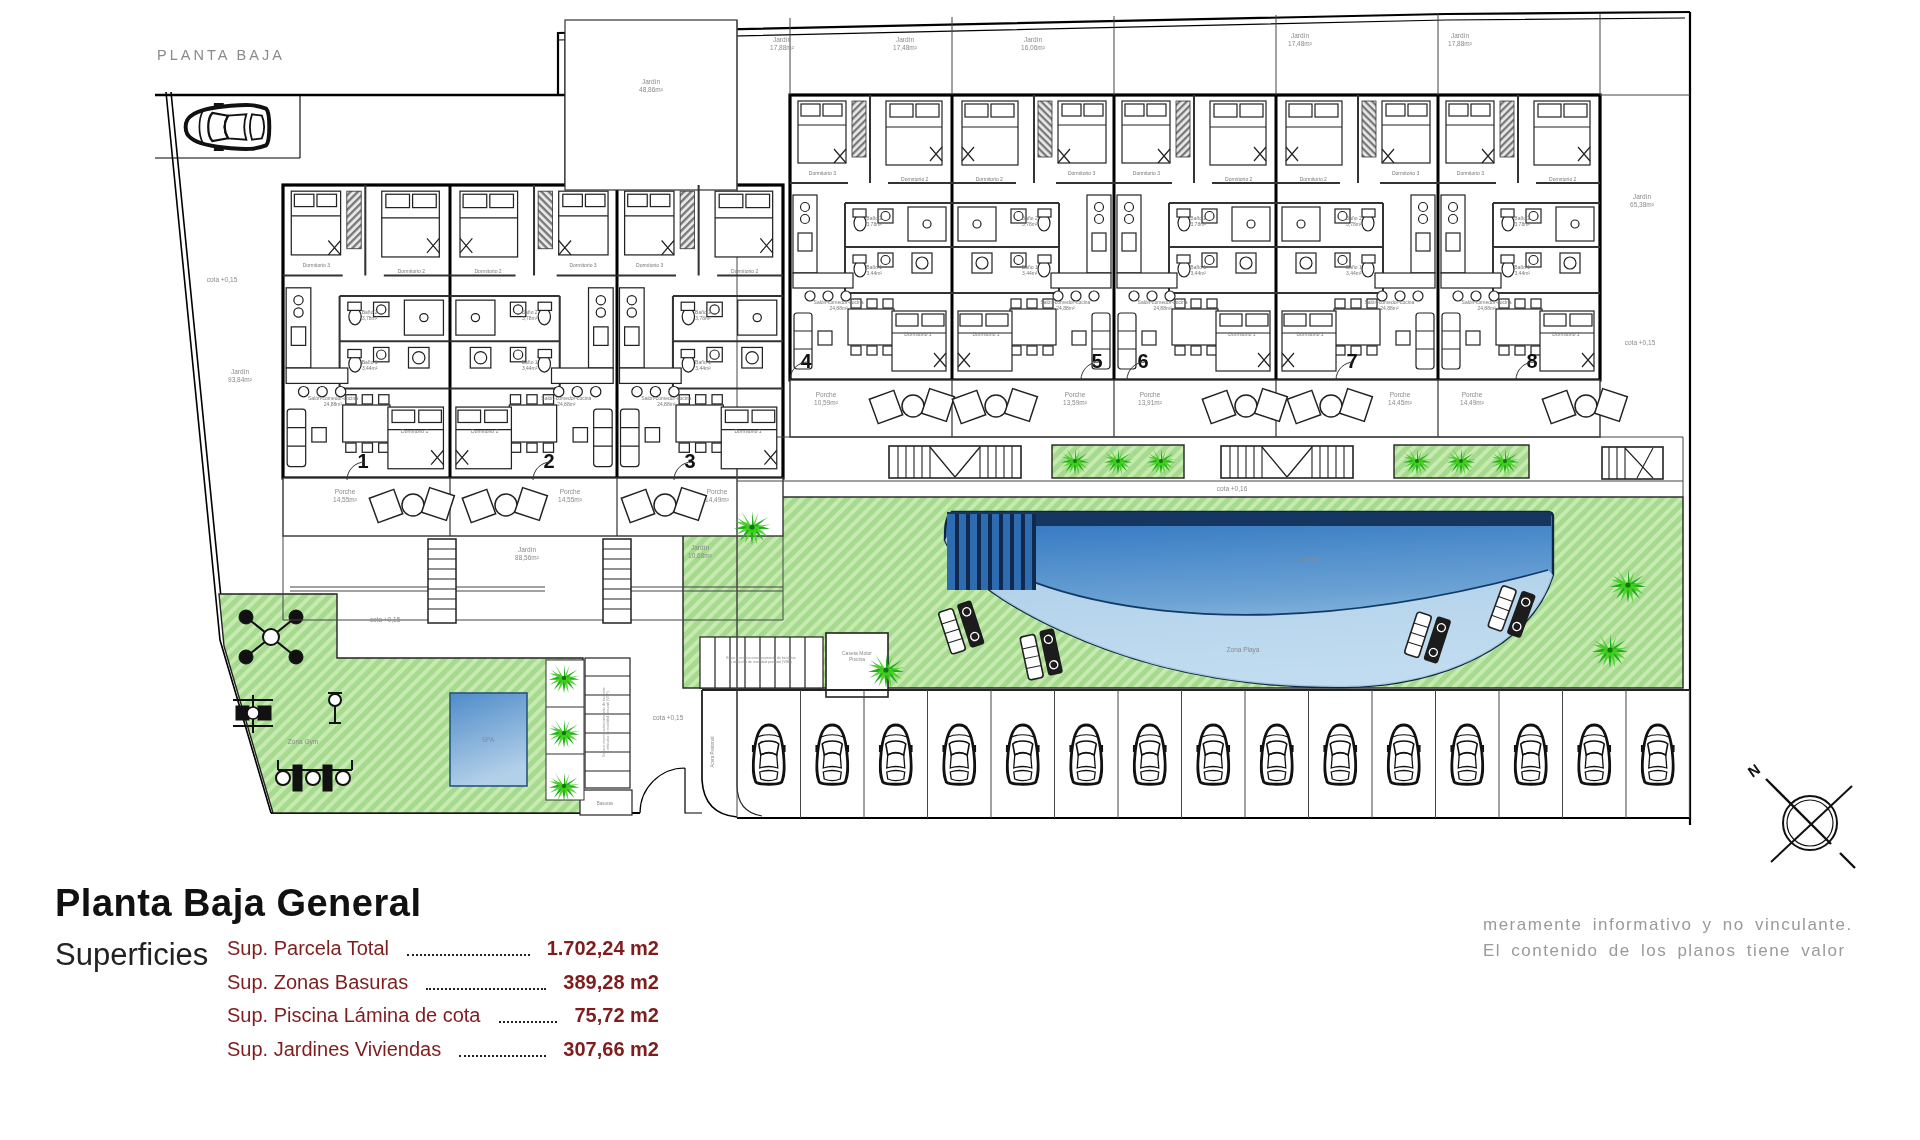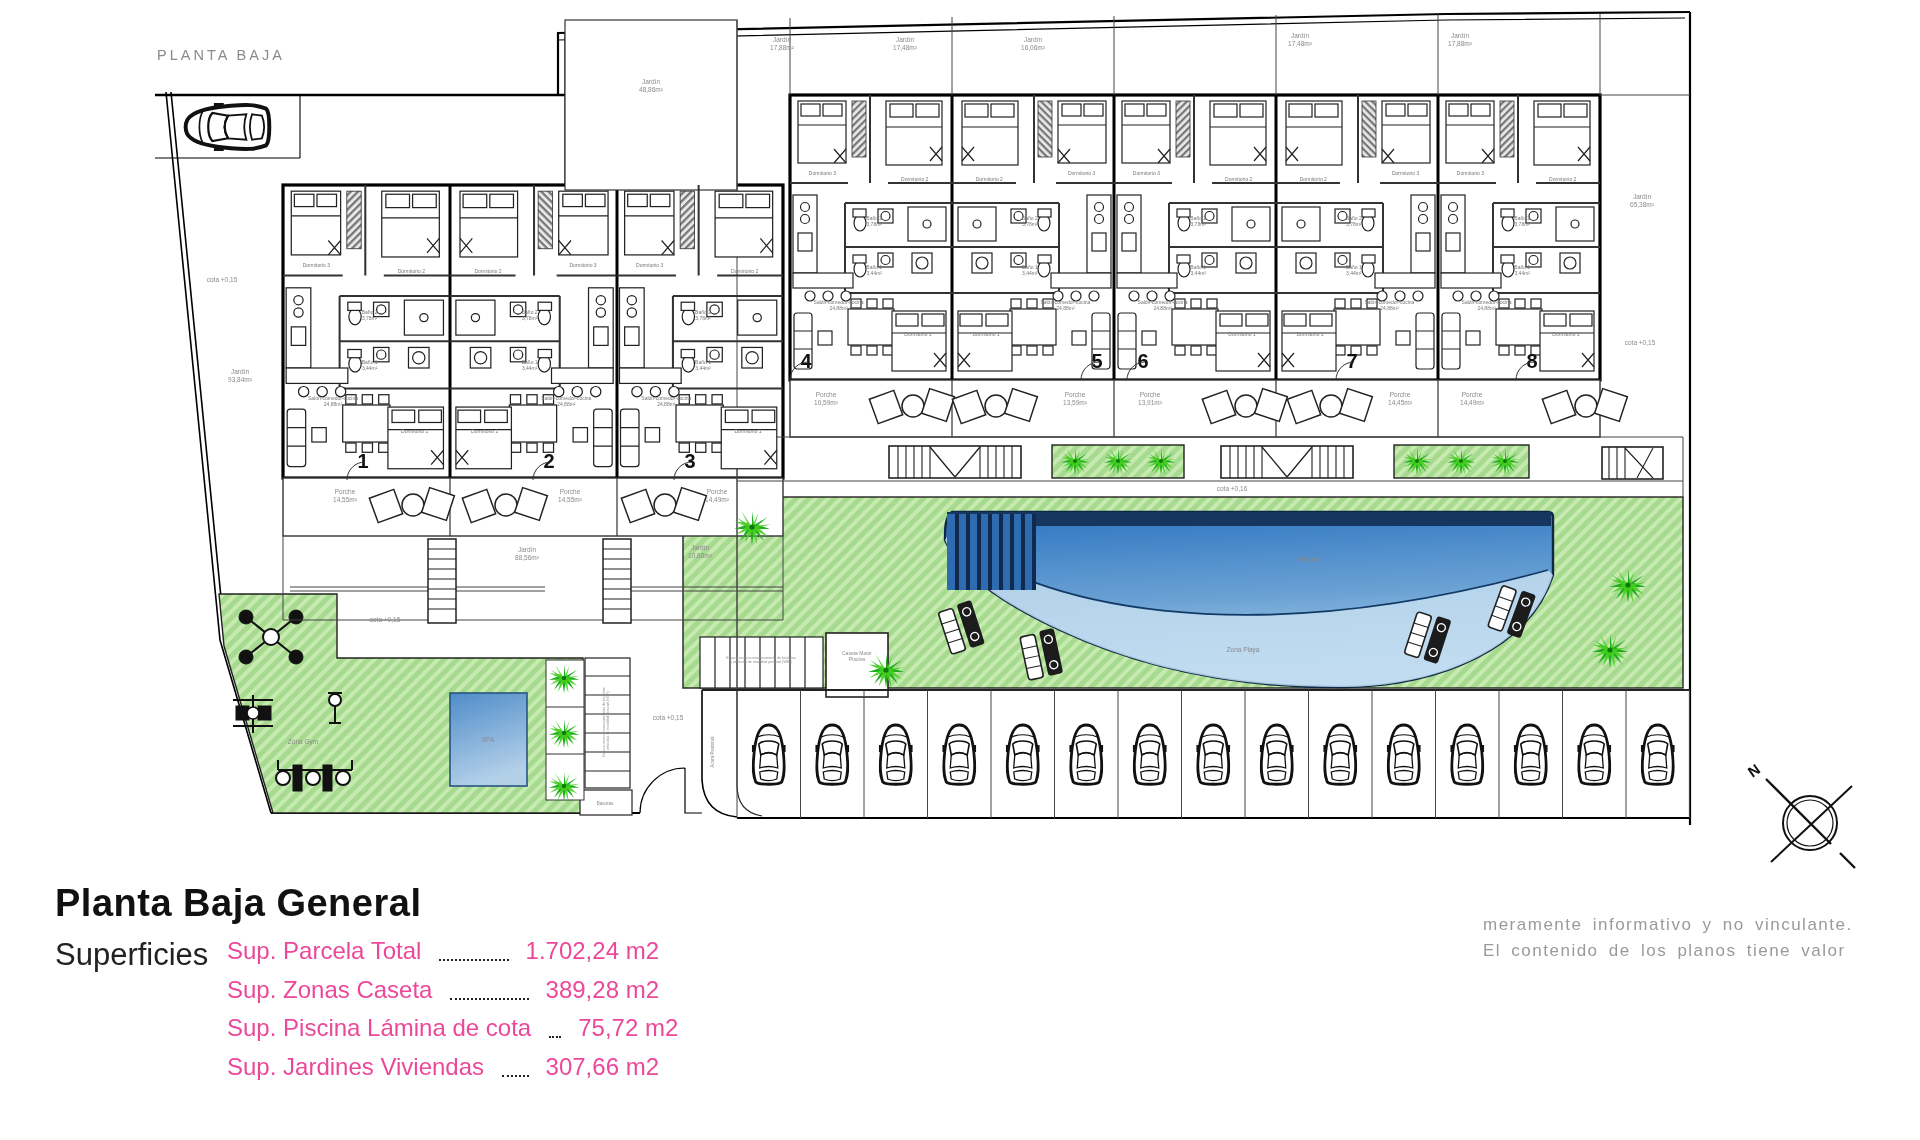--- a/index.html
+++ b/index.html
@@ -5,24 +5,24 @@
   html,body{margin:0;padding:0;background:#fff;}
   .page{position:relative;width:1920px;height:1140px;background:#fff;overflow:hidden;
         font-family:"Liberation Sans",sans-serif;}
   #plan{position:absolute;left:0;top:0;}
   .titleblock{position:absolute;left:55px;top:882px;color:#111;}
   .tb-title{font-size:38px;font-weight:bold;letter-spacing:.5px;margin:0 0 10px 0;}
   .sup-row{display:flex;align-items:flex-start;}
   .sup-head{font-size:31px;font-weight:normal;color:#222;padding-top:2px;width:150px;}
   .sup-divider{width:2px;background:#111;margin:2px 16px 0 4px;}
   .sup-list{list-style:none;margin:0;padding:2px 0 0 0;width:432px;}
-  .sup-list li{display:flex;align-items:flex-end;font-size:24px;color:#ec4899;margin-bottom:10.5px;gap:16px;}
+  .sup-list li{display:flex;align-items:flex-end;font-size:20px;color:#7f1d1d;margin-bottom:10.5px;gap:16px;}
   .sup-lbl{white-space:nowrap;}
   .sup-dots{flex:1;border-bottom:2.5px dotted #222;margin:0 1px 4px 2px;min-width:12px;}
-  .sup-val{white-space:nowrap;}
+  .sup-val{white-space:nowrap;font-weight:bold;}
   .disclaimer{position:absolute;left:1483px;top:912px;width:390px;color:#9a9a9a;
       font-size:17px;letter-spacing:1.5px;line-height:1.55;word-spacing:4px;}
 </style>
 </head>
 <body>
 
 <div class="page">
 
 <svg id="plan" width="1920" height="878" viewBox="0 0 1920 878">
   <defs>
@@ -484,21 +484,21 @@
   <div class="sup-row">
     <div class="sup-head">Superficies</div>
     <div class="sup-divider"></div>
     <ul class="sup-list" id="sup-list">
           <li>
             <span class="sup-lbl">Sup. Parcela Total </span>
             <span class="sup-dots"></span>
             <span class="sup-val">1.702,24 m2</span>
           </li>
           <li>
-            <span class="sup-lbl">Sup. Zonas Caseta </span>
+            <span class="sup-lbl">Sup. Zonas Basuras </span>
             <span class="sup-dots"></span>
             <span class="sup-val">389,28 m2</span>
           </li>
           <li>
             <span class="sup-lbl">Sup. Piscina Lámina de cota</span>
             <span class="sup-dots"></span>
             <span class="sup-val">75,72 m2</span>
           </li>
           <li>
             <span class="sup-lbl">Sup. Jardines Viviendas</span>

